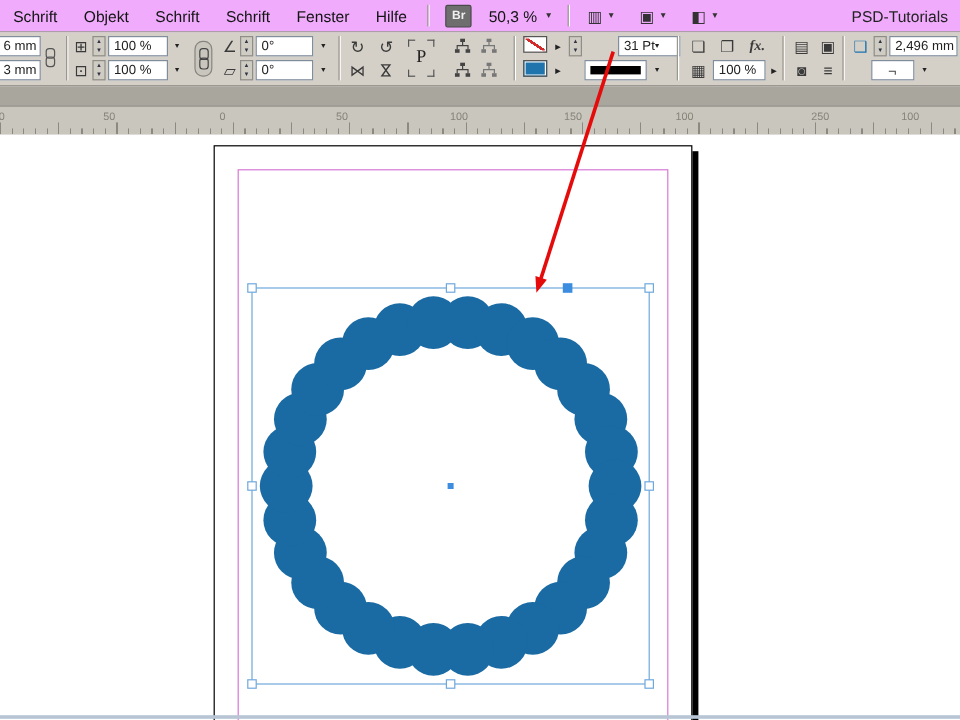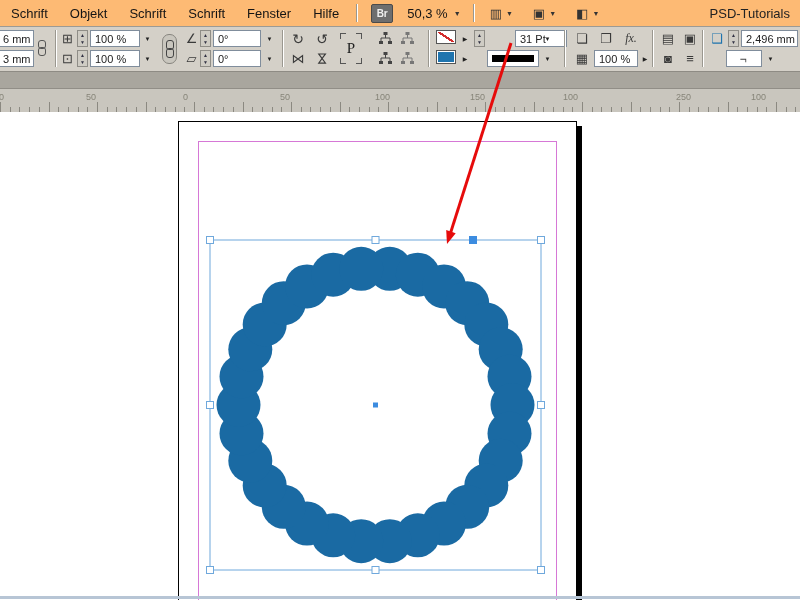--- a/index.html
+++ b/index.html
@@ -1,19 +1,19 @@
 <!DOCTYPE html>
 <html><head>
 <meta charset="utf-8">
 <style>
   html,body{margin:0;padding:0}
   body{width:800px;height:600px;position:relative;overflow:hidden;background:#fff;
        font-family:"Liberation Sans",sans-serif;-webkit-font-smoothing:antialiased}
   
-  .menubar{position:absolute;top:0;left:0;right:0;height:26px;background:#fdba74;
+  .menubar{position:absolute;top:0;left:0;right:0;height:26px;background:#f0abfc;
            border-bottom:1px solid #9c9a94;display:flex;align-items:center;font-size:13px;color:#141414}
   .menu-item{padding:0 11px;cursor:default}
   .m-sep{width:1px;height:18px;background:#9a978f;box-shadow:1px 0 0 #fff;margin:0 6px}
   .br-btn{width:20px;height:17px;background:#6e6e6e;color:#efefef;font-size:10px;font-weight:bold;
           display:flex;align-items:center;justify-content:center;border:1px solid #4a4a4a;margin:0 8px;border-radius:2px}
   .zoom-box{display:flex;align-items:center;gap:6px;padding:0 6px}
   .dd-arrow{font-size:7px;color:#333}
   .menu-btn{display:flex;align-items:center;gap:4px;padding:0 10px;font-size:13px;color:#333}
   .menu-btn .glyph{font-size:13px}
   .brand{margin-left:auto;padding-right:10px;font-size:13px;color:#222}
@@ -45,21 +45,21 @@
           linear-gradient(#555,#555),linear-gradient(#555,#555),
           linear-gradient(#555,#555),linear-gradient(#555,#555),
           linear-gradient(#555,#555),linear-gradient(#555,#555),
           linear-gradient(#555,#555),linear-gradient(#555,#555);
          background-repeat:no-repeat;
          background-size:6px 1px,1px 6px,6px 1px,1px 6px,6px 1px,1px 6px,6px 1px,1px 6px;
          background-position:left top,left top,right top,right top,left bottom,left bottom,right bottom,right bottom}
   .swatch{width:20px;height:14px;border:1px solid #555;box-shadow:inset 0 0 0 1px #fff}
   .treeicon svg{display:block}
   .blackbar{height:7px;background:#000;flex:1}
-  .fxlbl{font-style:italic;font-weight:normal;font-size:12px;font-family:"Liberation Serif",serif}
+  .fxlbl{font-style:italic;font-weight:bold;font-size:12px;font-family:"Liberation Serif",serif}
   
   .band{position:absolute;top:72px;left:0;right:0;height:16px;background:#a9a69e;border-bottom:1px solid #918e87}
   .ruler{position:absolute;top:89px;left:0;right:0;height:23px;background:#c9c6be;border-bottom:1px solid #9a9890;overflow:hidden}
   .ruler::before{content:"";position:absolute;left:0;right:0;bottom:0;height:5px;
       background:repeating-linear-gradient(to right,#8b8981 0 1px,transparent 1px 9.7px)}
   .ruler::after{content:"";position:absolute;left:0;right:0;bottom:0;height:10px;
       background:repeating-linear-gradient(to right,#8b8981 0 1px,transparent 1px 48.5px)}
   .rlabel{position:absolute;top:3px;font-size:9px;color:#868479}
   
   .canvas{position:absolute;top:112px;left:0;right:0;bottom:0;background:#fff}

